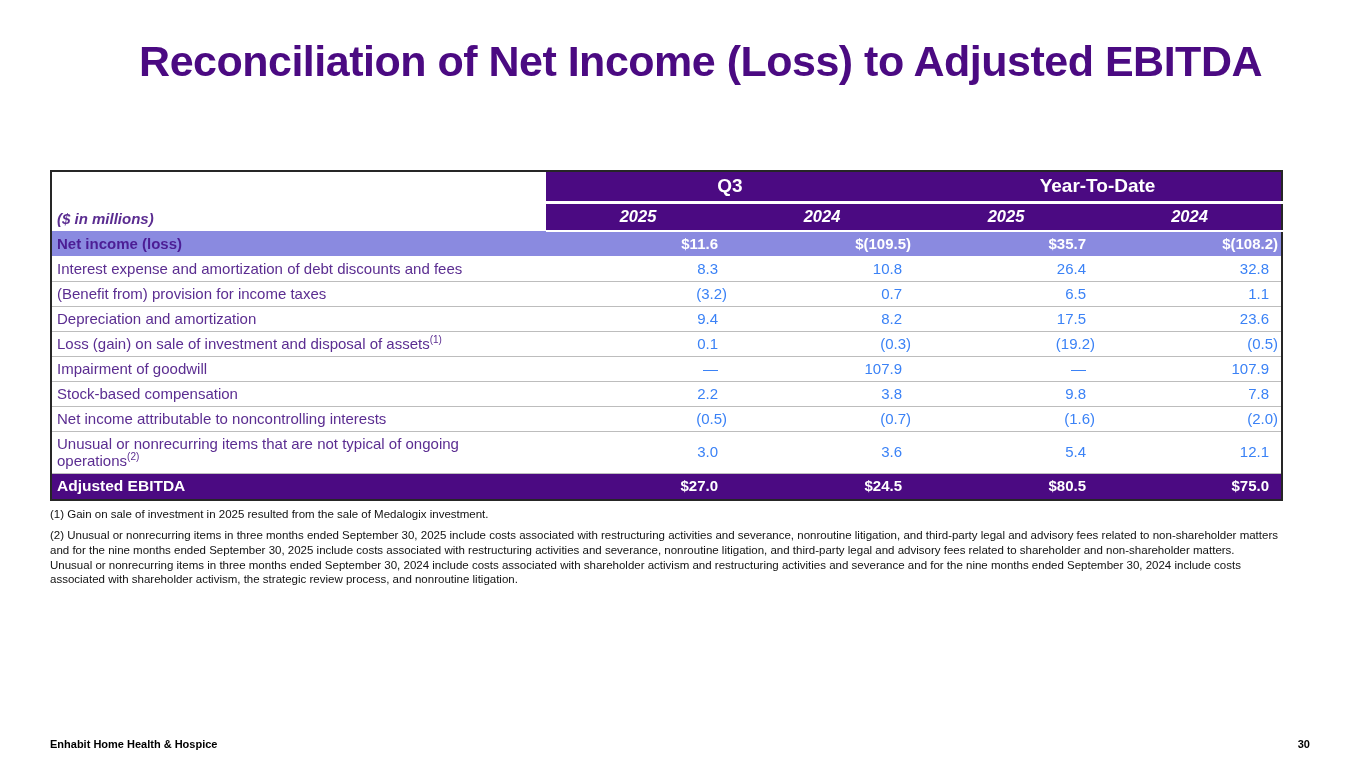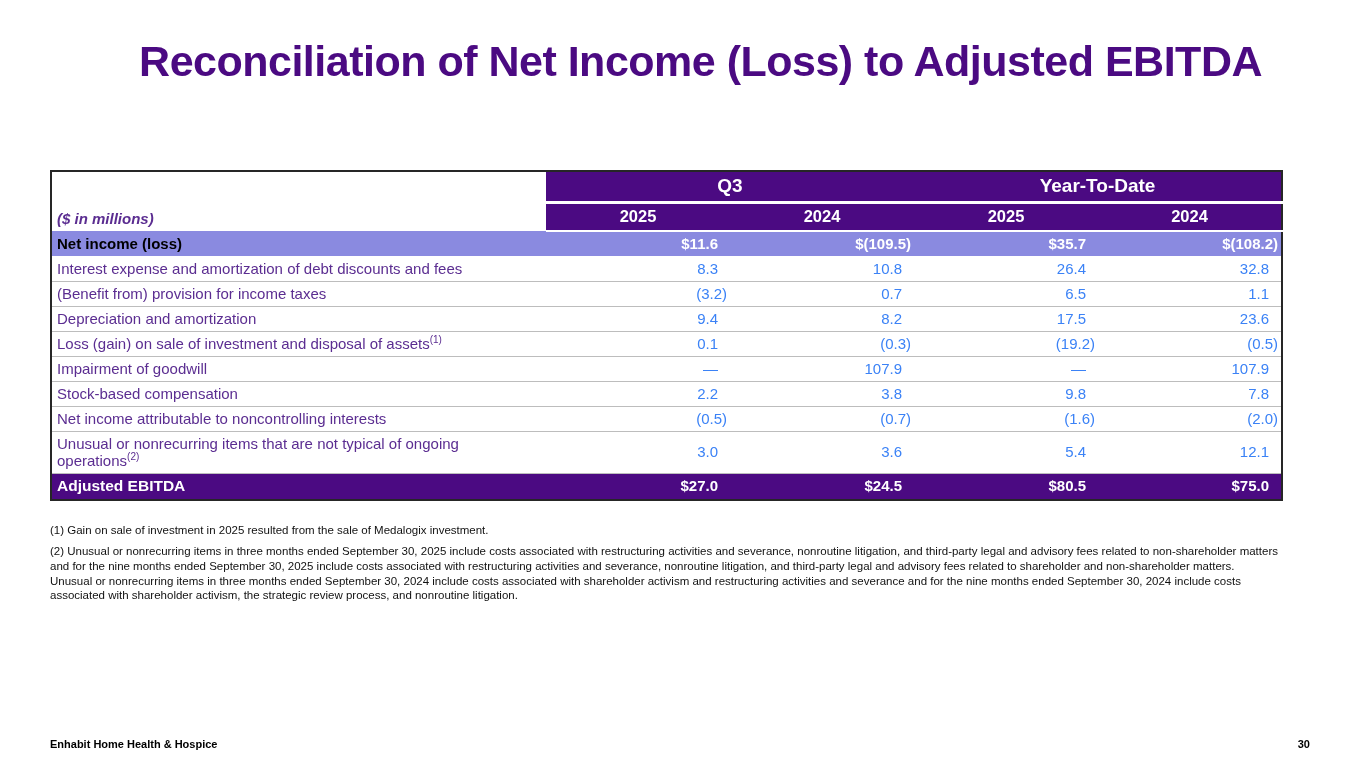--- a/index.html
+++ b/index.html
@@ -38,52 +38,52 @@
   }
   .unit-cell {
     font-style: italic; font-weight: bold; font-size: 15px;
     color: var(--label, #5B2D91);
     vertical-align: bottom; padding: 0 0 3px 5px;
     background: #fff;
   }
   .year-cell {
     background: var(--brand, #4B0A82); color: #fff;
     font-weight: bold; font-size: 16.5px; text-align: center;
-    height: 24px; border-bottom: 2px solid #fff;
+    height: 24px; border-bottom: 2px solid #fff; font-style: italic;
   }
 
   .label-cell {
     color: var(--label, #5B2D91); font-size: 15px; text-align: left;
     padding: 1px 4px 1px 5px; vertical-align: middle;
   }
   .value-cell { font-size: 15px; text-align: right; color: #3b82f6; vertical-align: middle; }
   .value-cell.paren { padding-right: 3px; }
   .value-cell.nopar { padding-right: 12px; }
 
   tr.normal td { border-bottom: 1px solid #bdbdbd; height: 22px; }
   tr.tall td   { border-bottom: 1px solid #bdbdbd; }
   tr.tall .label-cell { line-height: 1.15; padding-top: 3px; padding-bottom: 3px; }
 
   tr.highlight td {
     background: var(--periwinkle, #8A8AE0); color: #fff; font-weight: bold;
     height: 22px; border-bottom: 1px solid #fff;
   }
-  tr.highlight .label-cell { color: #000000; }
+  tr.highlight .label-cell { color: #4c1d95; }
   tr.highlight .value-cell { color: #fff; }
 
   tr.total td {
     background: var(--brand, #4B0A82); color: #fff; font-weight: bold; height: 23px;
   }
   tr.total .label-cell { color: #fff; font-size: 15.5px; }
   tr.total .value-cell { color: #fff; }
 
   sup.fn-sup { font-size: 10px; line-height: 0; }
 
   
-  .footnotes { margin-top: 22px; width: 1228px; font-size: 11.5px; color: #111; line-height: 1.28; }
+  .footnotes { margin-top: 6px; width: 1228px; font-size: 11.5px; color: #111; line-height: 1.28; }
   .footnotes p { margin: 0 0 7px 0; }
 
   
   .footer {
     position: absolute; left: 50px; right: 55px; bottom: 18px;
     display: flex; justify-content: space-between; align-items: baseline;
     font-size: 11px; font-weight: bold; color: #000;
   }
 </style>
 </head>

